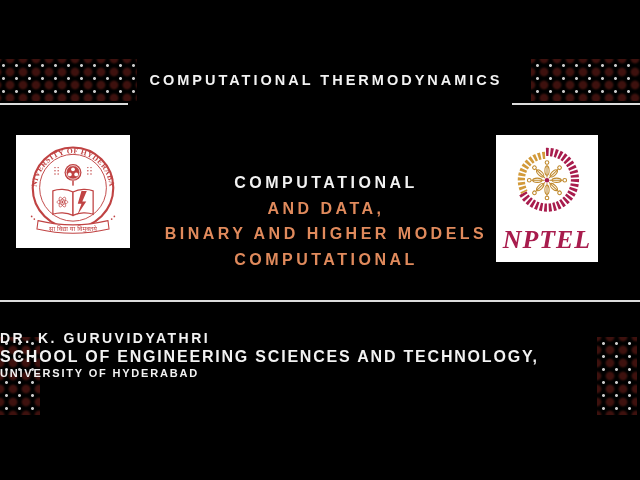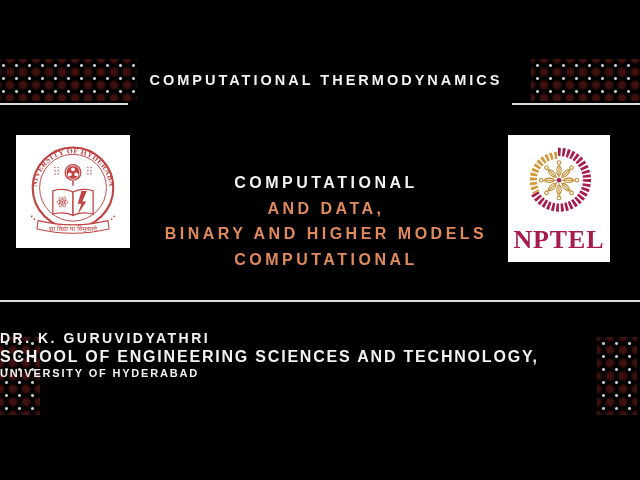--- a/index.html
+++ b/index.html
@@ -45,21 +45,21 @@
   .presenter{
     position:absolute;left:0;right:0;top:328px;text-align:left;
     color:var(--text_primary,#f2f2f2);font-weight:bold;
   }
   .presenter .name{font-size:14px;letter-spacing:2.5px;line-height:20px;}
   .presenter .dept{font-size:16px;letter-spacing:1.8px;line-height:17px;}
   .presenter .inst{font-size:11px;letter-spacing:1.8px;line-height:17px;}
   
   .logo-card{position:absolute;background:#fff;display:flex;align-items:center;justify-content:center;}
   .uoh-card{left:16px;top:135px;width:114px;height:113px;}
-  .nptel-card{left:508px;top:135px;width:102px;height:127px;}
+  .nptel-card{left:496px;top:135px;width:102px;height:127px;font-style:italic;}
   .uoh-ring-text{font-family:"Liberation Serif",serif;font-weight:bold;}
   .uoh-motto{font-family:"DejaVu Sans",sans-serif;}
   .nptel-word{font-family:"Liberation Serif",serif;font-weight:bold;letter-spacing:1px;}
 </style>
 </head>
 <body>
 
 <div class="stage">
 
   <div class="dots dots-top-left"></div>

